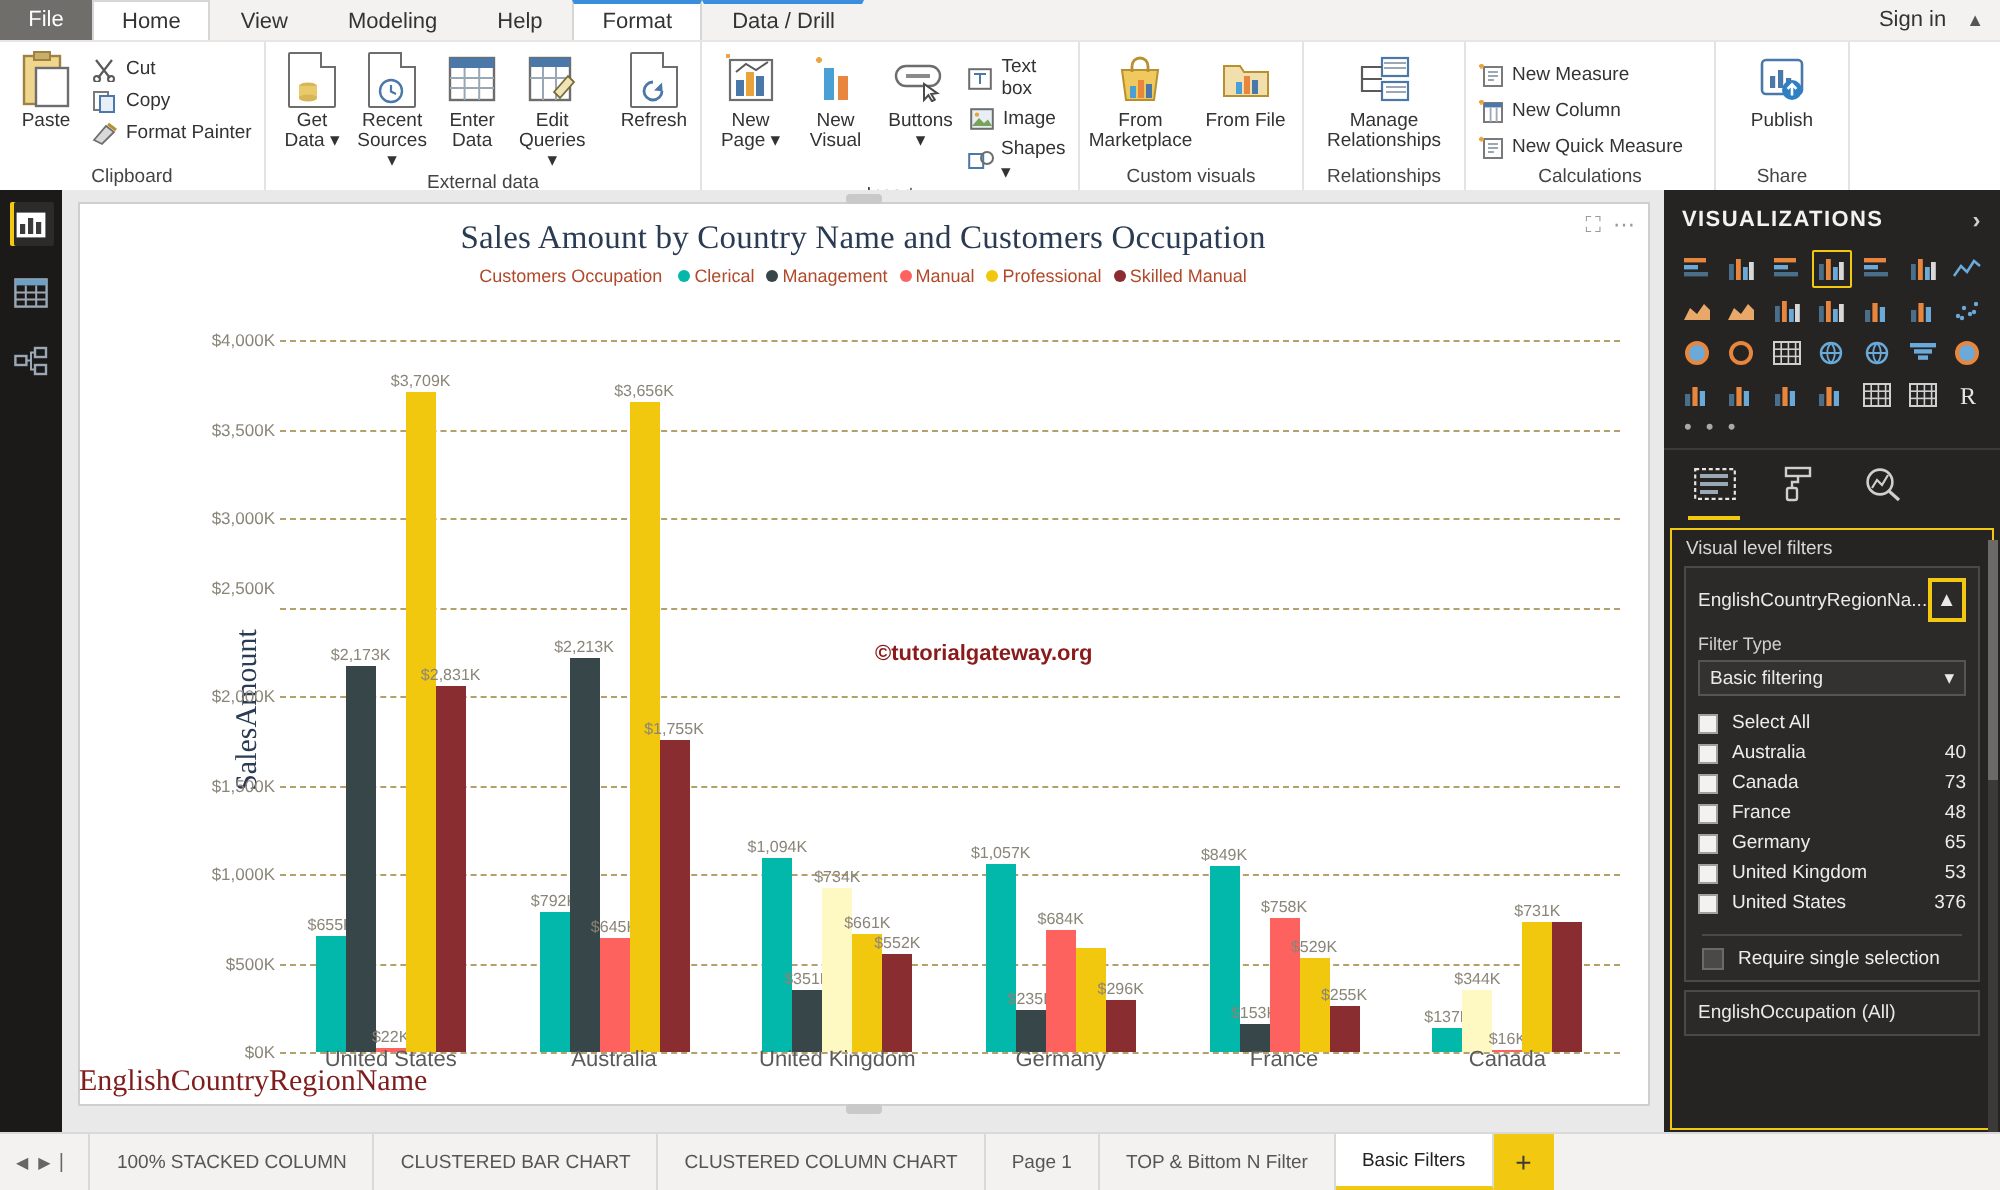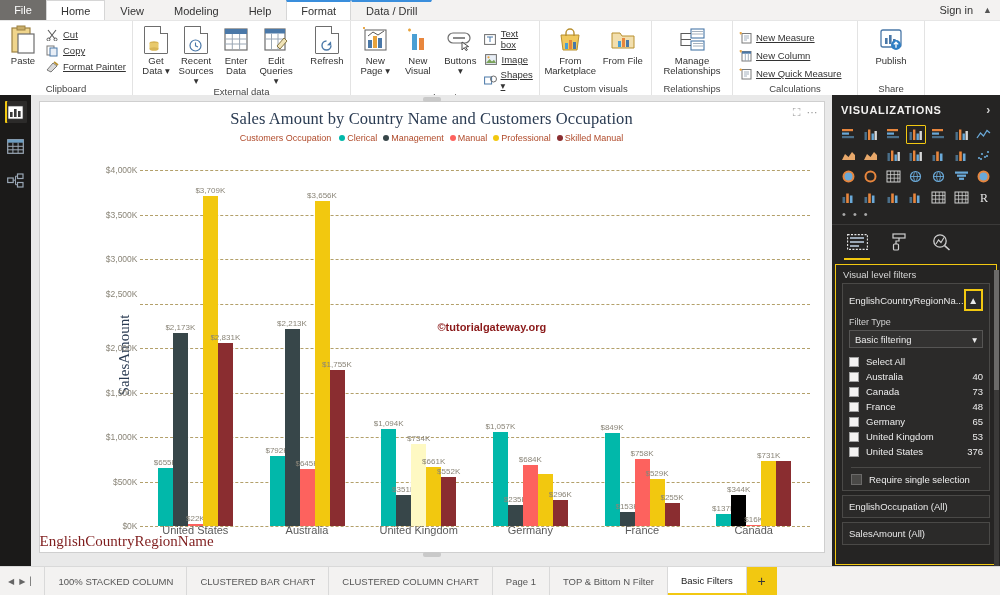--- a/index.html
+++ b/index.html
@@ -24,21 +24,21 @@
 
   .ribbon{height:75px;background:#fff;border-bottom:1px solid #d9d9d9;display:flex;position:relative;}
   .rgroup{display:flex;flex-direction:column;justify-content:space-between;border-right:1px solid #e3e3e3;padding:2px 5px 0 5px;position:relative;}
   .rgroup:last-child{border-right:none;}
   .rgroup-label{font-size:9.5px;color:#444;text-align:center;padding-bottom:2px;}
   .rgroup-body{display:flex;align-items:flex-start;gap:4px;flex:1;padding-top:2px;}
   .bigbtn{display:flex;flex-direction:column;align-items:center;width:44px;font-size:9.5px;color:#333;line-height:1.05;text-align:center;cursor:default;}
   .bigbtn .ic{height:30px;display:flex;align-items:center;justify-content:center;}
   .bigbtn .cap{margin-top:1px;}
   .smalllist{display:flex;flex-direction:column;justify-content:center;gap:3px;padding-top:3px;}
-  .smallbtn{display:flex;align-items:center;gap:4px;font-size:9.5px;color:#333;text-decoration:underline;}
+  .smallbtn{display:flex;align-items:center;gap:4px;font-size:9.5px;color:#333;}
   .smallbtn .ic{width:14px;height:13px;display:flex;align-items:center;justify-content:center;}
   .sep{width:1px;background:#e3e3e3;margin:2px 3px;}
 
   
   .doc{width:22px;height:26px;background:#fff;border:1.4px solid #6d6d6d;border-radius:1px;position:relative;}
   .doc:after{content:"";position:absolute;top:-1.4px;right:-1.4px;width:7px;height:7px;background:#fff;border-left:1.4px solid #6d6d6d;border-bottom:1.4px solid #6d6d6d;}
 
   
   .leftnav{position:absolute;left:0;top:95px;width:31px;bottom:28px;background:#1b1a19;display:flex;flex-direction:column;align-items:center;padding-top:6px;gap:12px;}
   .lnav{width:22px;height:22px;display:flex;align-items:center;justify-content:center;border-radius:1px;}
@@ -583,21 +583,21 @@
                   <span class="blabel">$529K</span>
                 </div>
                 <div class="bar" style="height: 22.695px; background: rgb(138, 45, 48);">
                   <span class="blabel">$255K</span>
                 </div>
               </div>
               <div class="group">
                 <div class="bar" style="height: 12.193px; background: rgb(1, 184, 170);">
                   <span class="blabel">$137K</span>
                 </div>
-                <div class="bar" style="height: 30.616px; background: #000000;">
+                <div class="bar" style="height: 30.616px; background: #fef9c3;">
                   <span class="blabel">$344K</span>
                 </div>
                 <div class="bar" style="height: 1.424px; background: rgb(253, 98, 94);">
                   <span class="blabel">$16K</span>
                 </div>
                 <div class="bar" style="height: 65.059px; background: rgb(242, 200, 15);">
                   <span class="blabel">$731K</span>
                 </div>
                 <div class="bar" style="height: 65.059px; background: rgb(138, 45, 48);"></div>
               </div>
@@ -902,21 +902,20 @@
             </div>
           </div>
         <div class="fdivider"></div>
         <div class="single">
           <span class="cb2"></span>
           <span>Require single selection</span>
         </div>
       </div>
 
       <div class="fcard2">EnglishOccupation (All)</div>
-      <div class="fcard2">SalesAmount (All)</div>
     </div>
 
     <div class="vscroll">
         <i></i>
       </div>
   </div>
 
   <div class="bottom">
     <div class="navarrows">
       <span>◀</span>

